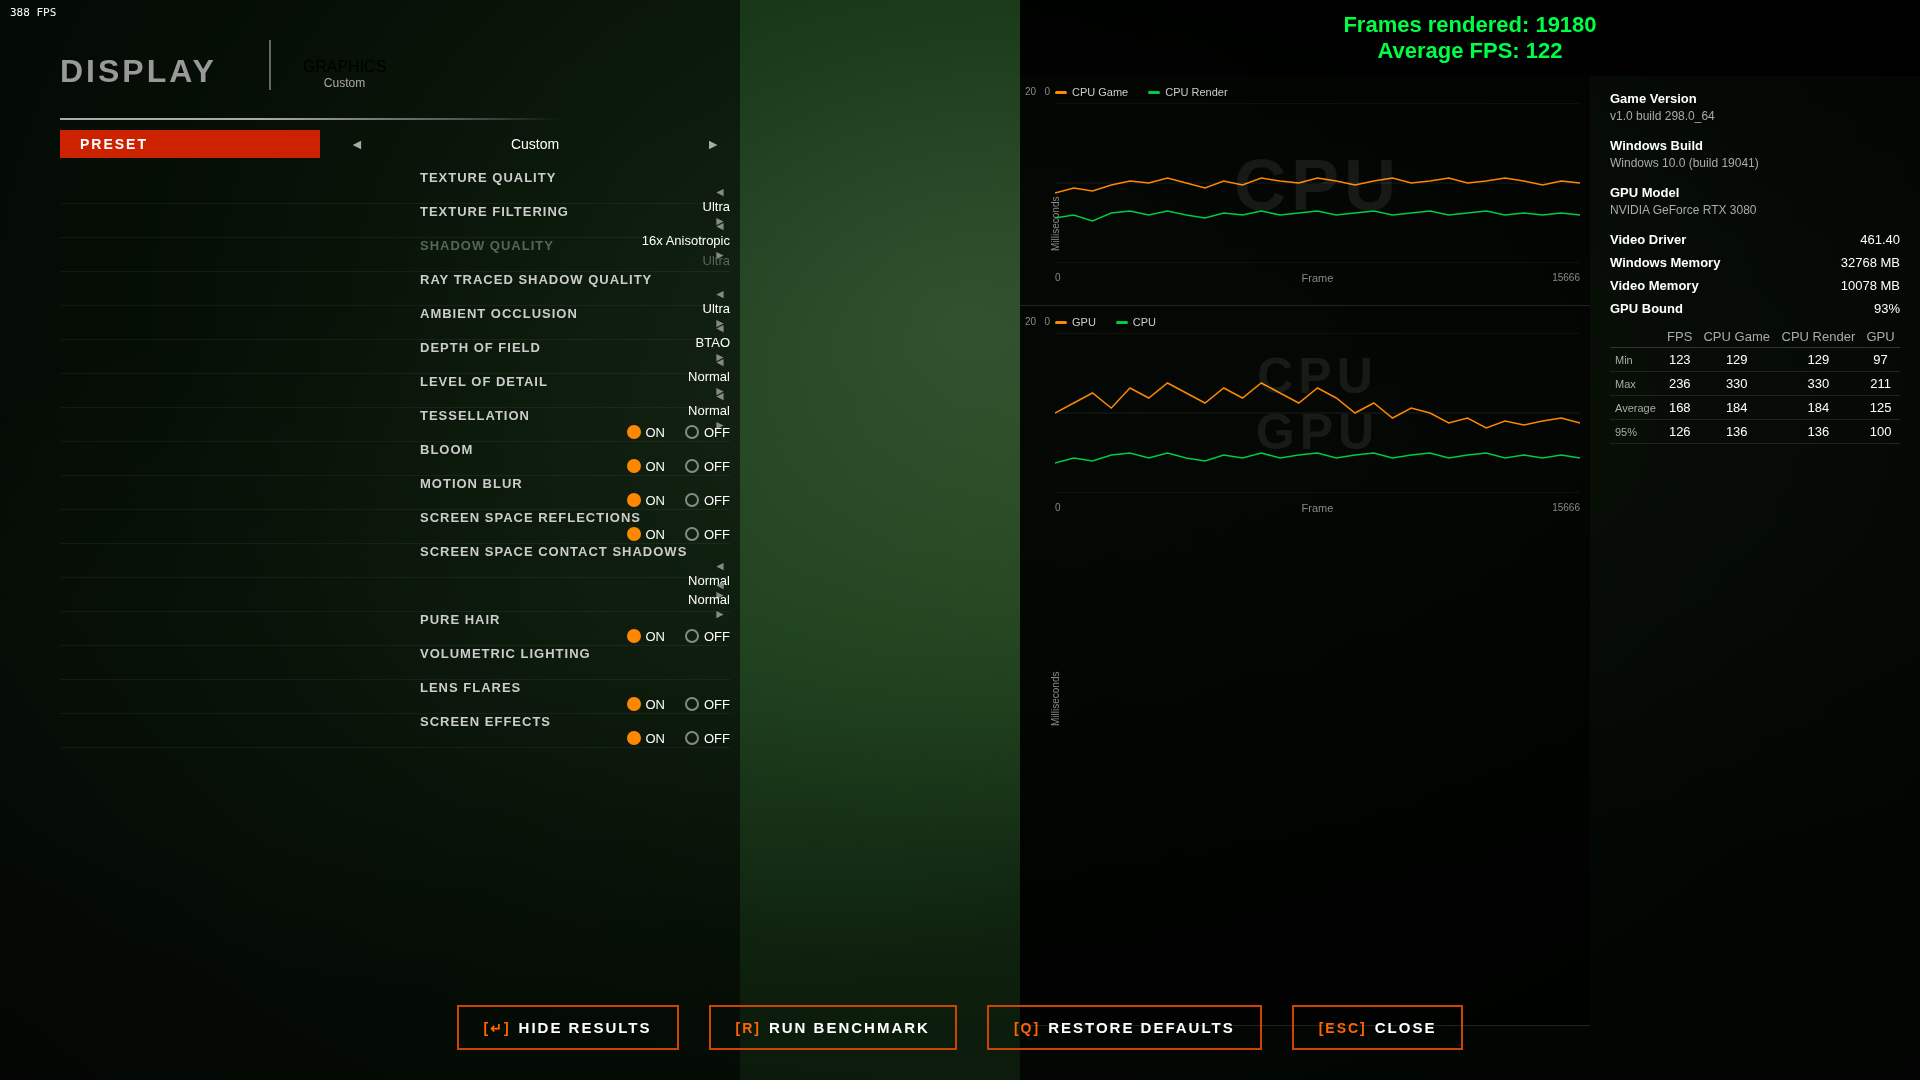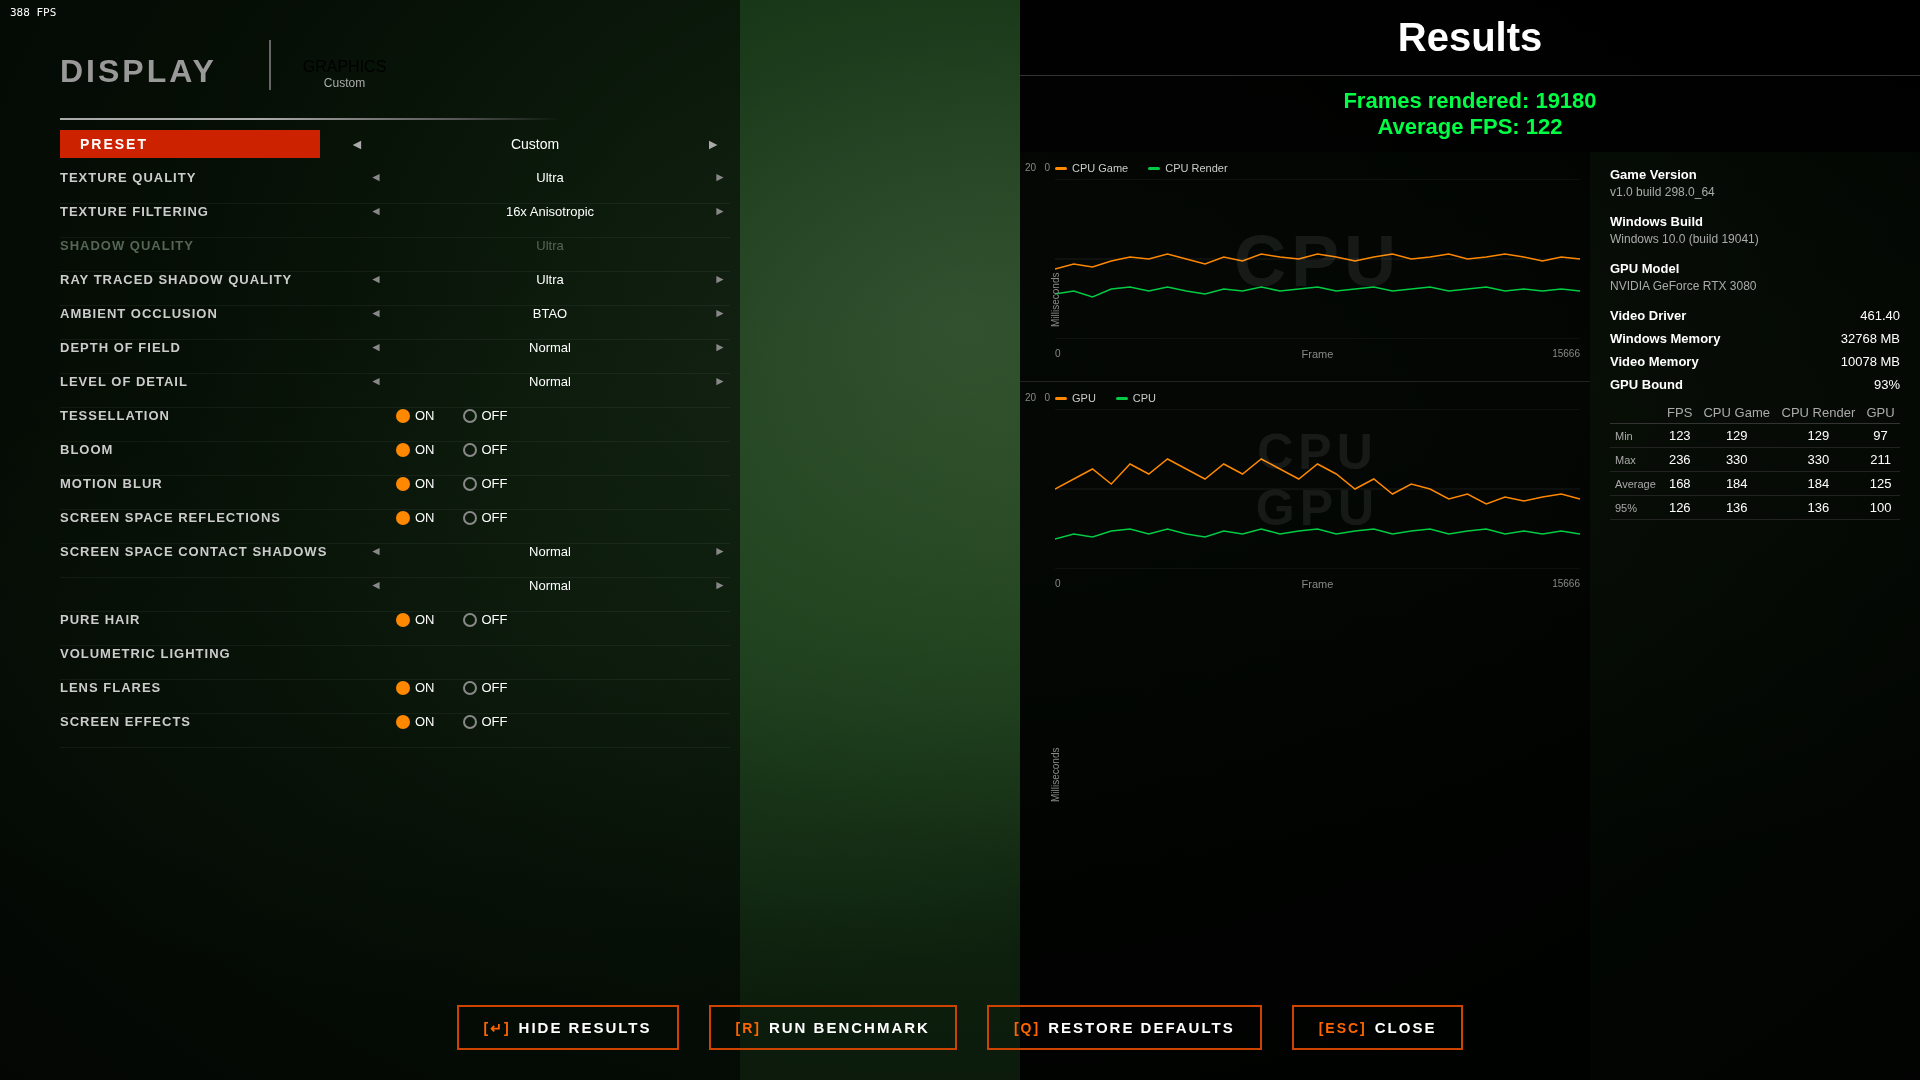--- a/index.html
+++ b/index.html
@@ -140,23 +140,24 @@
     
     .settings-list {
       position: absolute;
       top: 170px;
       left: 60px;
       right: 10px;
     }
 
     .setting-row {
       display: flex;
-      align-items: flex-start;
+      align-items: flex-end;
       height: 34px;
       border-bottom: 1px solid rgba(255,255,255,0.05);
+      flex-direction: column;
     }
 
     .setting-name {
       color: #cccccc;
       font-size: 13px;
       font-weight: bold;
       letter-spacing: 1px;
       text-transform: uppercase;
       width: 310px;
       flex-shrink: 0;
@@ -183,21 +184,21 @@
     .setting-arrow-r {
       color: #888;
       font-size: 12px;
       width: 16px;
       cursor: pointer;
     }
 
     .setting-toggle {
       display: flex;
       align-items: center;
-      gap: 28px;
+      gap: 20px;
       flex: 1;
       margin-left: 26px;
     }
 
     .radio-on {
       display: flex;
       align-items: center;
       gap: 5px;
       color: #fff;
       font-size: 13px;
@@ -646,23 +647,20 @@
           <span>OFF</span>
         </div>
       </div>
     </div>
 
   </div>
 </div>
 
 <div class="right-panel">
 
-  <div class="results-header">
-    <div class="results-title">Results</div>
-  </div>
 
   <div class="results-stats-row">
     <div class="frames-rendered">
       <span>Frames rendered:</span>
       <span>19180</span>
     </div>
     <div class="average-fps">
       <span>Average FPS:</span>
       <span>122</span>
     </div>

